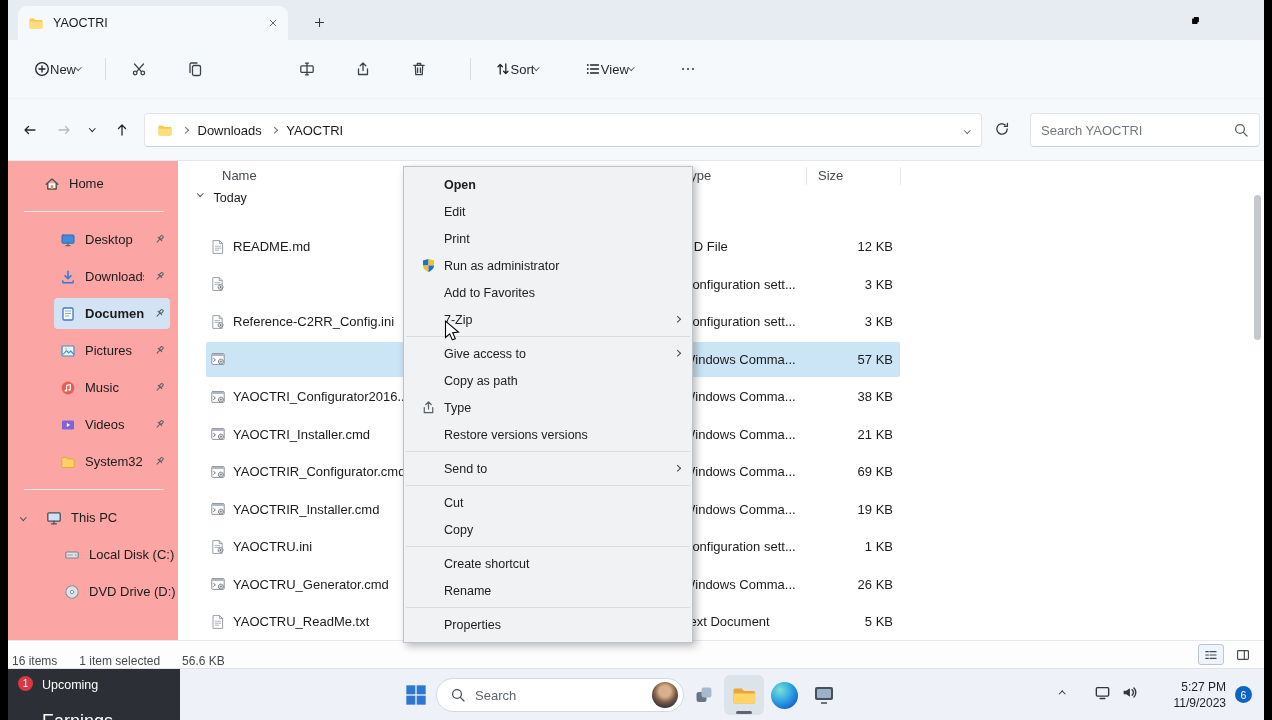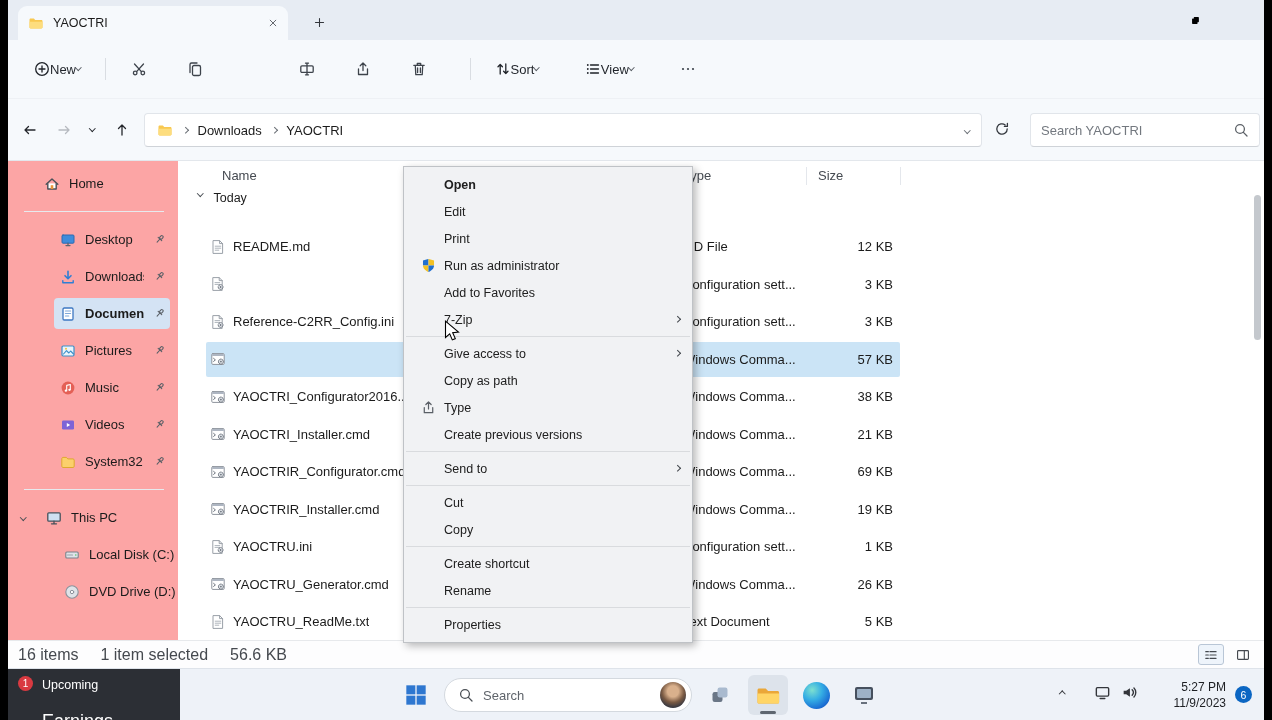--- a/index.html
+++ b/index.html
@@ -70,42 +70,42 @@
 .fgroup .cv{color:#4a4f55}
 .frow{position:relative;height:37.5px;font-size:13px}
 .frow .ficon{position:absolute;left:32px;top:50%;margin-top:-8px;width:16px;height:16px}
 .fname{position:absolute;left:55px;top:0;line-height:37.5px;max-width:250px;white-space:nowrap;overflow:hidden;text-overflow:ellipsis}
 .ftype{position:absolute;left:505px;top:0;line-height:37.5px;width:170px;white-space:nowrap;overflow:hidden}
 .fsize{position:absolute;left:590px;top:0;width:125px;text-align:right;line-height:37.5px;white-space:nowrap}
 .frow.sel::before{content:"";position:absolute;left:28px;width:694px;top:1px;bottom:1px;background:#cbe4f6;border-radius:2px}
 .vscroll{position:absolute;right:3px;top:8px;width:7px;bottom:10px}
 .vthumb{position:absolute;top:26px;height:145px;left:0;right:0;background:#c4c8cd;border-radius:4px}
 
-.statusbar{position:absolute;left:0;right:0;bottom:0;height:28px;background:#fdfdfe;border-top:1px solid #e7e9ec;display:flex;align-items:center;gap:22px;padding-left:10px;font-size:16px;color:#45494f}
+.statusbar{position:absolute;left:0;right:0;bottom:0;height:28px;background:#fdfdfe;border-top:1px solid #e7e9ec;display:flex;align-items:flex-end;gap:22px;padding-left:4px;font-size:12px;color:#45494f}
 .sb-views{position:absolute;right:8px;top:3px;display:flex;gap:6px}
 .sb-btn{width:26px;height:21px;display:flex;align-items:center;justify-content:center;color:#45494f;border:1px solid transparent;border-radius:3px}
 .sb-btn.active{border-color:#b9c6d6;background:#eef4fb}
 .sb-btn svg{width:14px;height:14px}
 
 .cmenu{position:absolute;left:395px;top:166px;width:290px;background:#f1f2f4;border:1px solid #bfc2c6;box-shadow:3px 3px 8px rgba(0,0,0,.28);padding:4px 0;z-index:40}
 .mi{position:relative;height:27px;display:flex;align-items:center;padding-left:40px;font-size:12.5px;color:#202020}
 .mi.bold{font-weight:700}
 .mic{position:absolute;left:16px;width:16px;height:16px;color:#5a5f66}
 .mic svg{width:15px;height:15px}
 .msub{position:absolute;right:13px;color:#43474d}
 .msep{height:1px;background:#d9dbde;margin:3px 2px}
 
 .cursor{position:absolute;left:436px;top:320px;z-index:50}
 
 .taskbar{position:absolute;left:0;right:0;bottom:0;height:52px;background:#eef2f8;border-top:1px solid #dee3ea}
 .widgets{position:absolute;left:0;top:0;width:172px;height:52px;background:#2c2f35;color:#fff}
 .wbadge{position:absolute;left:10px;top:7px;width:15px;height:15px;border-radius:50%;background:#d93a41;color:#fff;font-size:10px;display:flex;align-items:center;justify-content:center}
 .wl1{position:absolute;left:34px;top:9px;font-size:12.5px}
 .wl2{position:absolute;left:34px;top:42px;font-size:18px}
-.tb-center{position:absolute;left:388px;top:6px;display:flex;align-items:center;gap:8px}
+.tb-center{position:absolute;left:388px;top:6px;display:flex;align-items:center;}
 .tb-btn{width:40px;height:40px;border-radius:6px;display:flex;align-items:center;justify-content:center;position:relative}
 .tb-btn.active{background:#dde3eb}
 .tb-btn.active::after{content:"";position:absolute;bottom:1px;left:50%;margin-left:-8px;width:16px;height:3px;border-radius:2px;background:#5f6670}
 .tb-search{width:248px;height:34px;background:#fff;border:1px solid #d4d9df;border-radius:17px;display:flex;align-items:center;padding:0 5px 0 13px;gap:9px;font-size:13px;color:#5f646b}
 .tb-search .ic{color:#4b5056}
 .tb-search .tslabel{flex:1}
 .avatar{width:26px;height:26px;border-radius:50%;background:radial-gradient(circle at 50% 36%,#d9b08c 26%,#7a5a43 52%,#2e3340 80%)}
 .orb{width:27px;height:27px;border-radius:50%;background:radial-gradient(circle at 34% 30%,#7de0d0 0%,#35aee4 38%,#1b6fd4 72%,#14439c 100%)}
 .tb-chevup{position:absolute;left:1052px;top:23px;color:#33363b}
 .tb-tray{position:absolute;left:1086px;top:15px;display:flex;gap:10px;color:#33363b}
@@ -776,21 +776,21 @@
       </div>
     <div class="mi">
       <span class="mic ic">
           <svg viewBox="0 0 16 16">
             <use href="#i-share"></use>
           </svg>
         </span>
       <span>Type</span>
     </div>
     <div class="mi">
-        <span>Create previous versions</span>
+        <span>Restore versions versions</span>
       </div>
     <div class="msep"></div>
     <div class="mi">
       <span>Send to</span>
       <span class="cv cv-r sm msub"></span>
     </div>
     <div class="msep"></div>
     <div class="mi">
         <span>Cut</span>
       </div>

